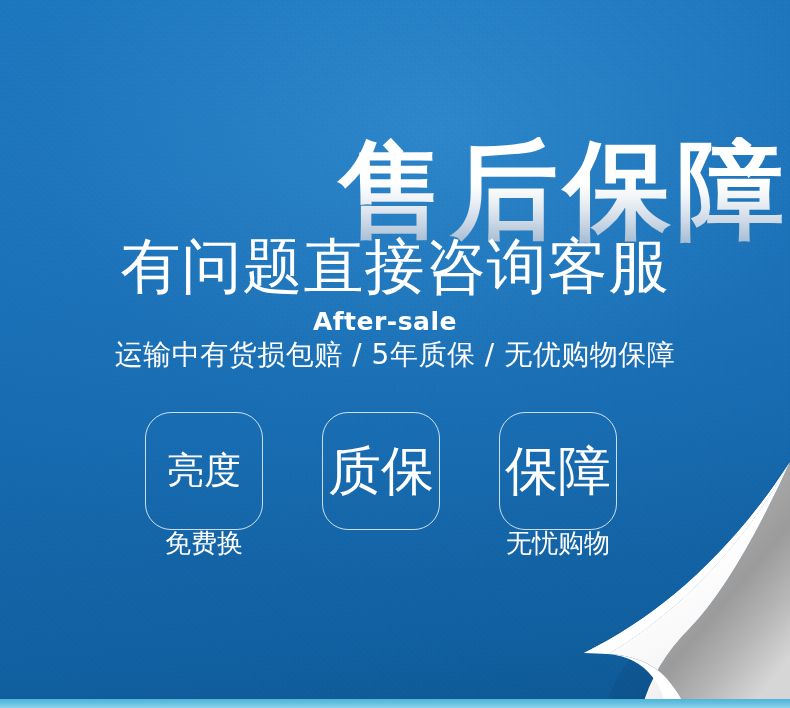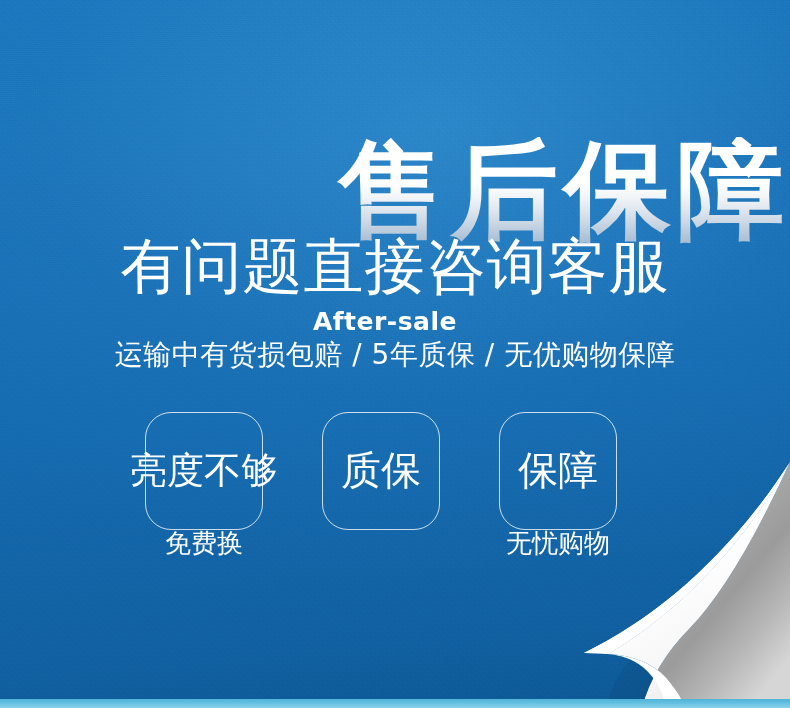--- a/index.html
+++ b/index.html
@@ -109,21 +109,21 @@
     border:1.5px solid rgba(255,255,255,0.78);
     border-radius:26px;
     display:flex;
     flex-direction:row;
     align-items:center;
     justify-content:center;
     color:#ffffff;
   }
 
   .badge-box .line {
-    font-size:40px;
+    font-size:53px;
     line-height:1.04;
     letter-spacing:0px;
     white-space:nowrap;
   }
   .badge-box.two-line .line { font-size:37px; line-height:1.16; }
 
   .badge-caption {
     margin-top:0;
     font-size:26px;
     line-height:1.0;
@@ -164,21 +164,20 @@
 
     <div class="after-sale">After-sale</div>
 
     <div class="tagline">运输中有货损包赔 / 5年质保 / 无优购物保障</div>
 
     <div id="badges">
 
       <div class="badge">
         <div class="badge-box two-line">
           <span class="line">亮度</span>
-          <span class="line">不够</span>
         </div>
         <div class="badge-caption">免费换</div>
       </div>
 
       <div class="badge">
         <div class="badge-box">
           <span class="line">质保</span>
         </div>
       </div>
 

